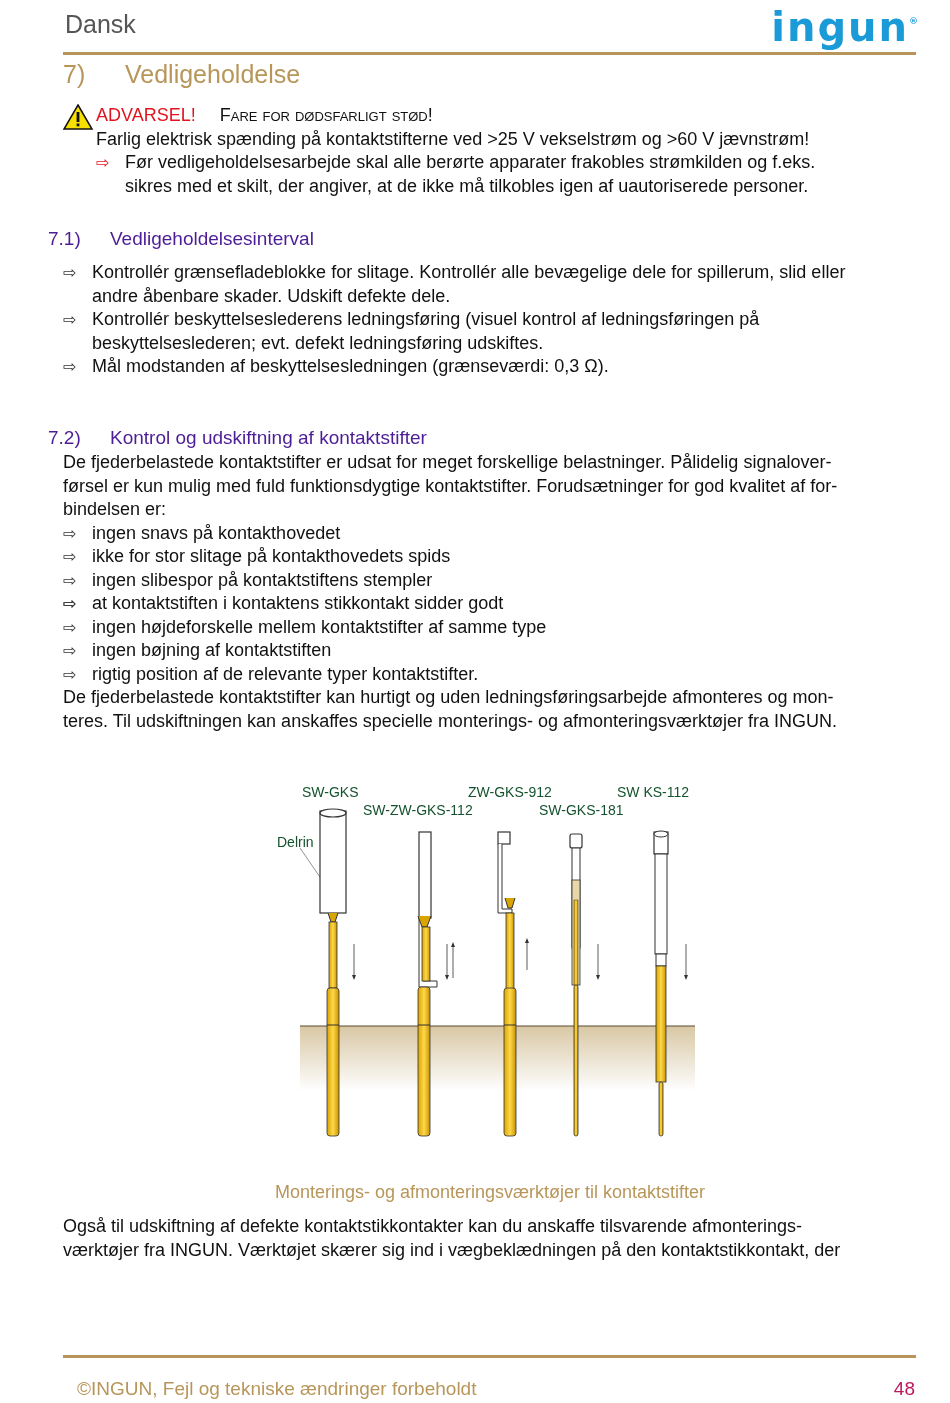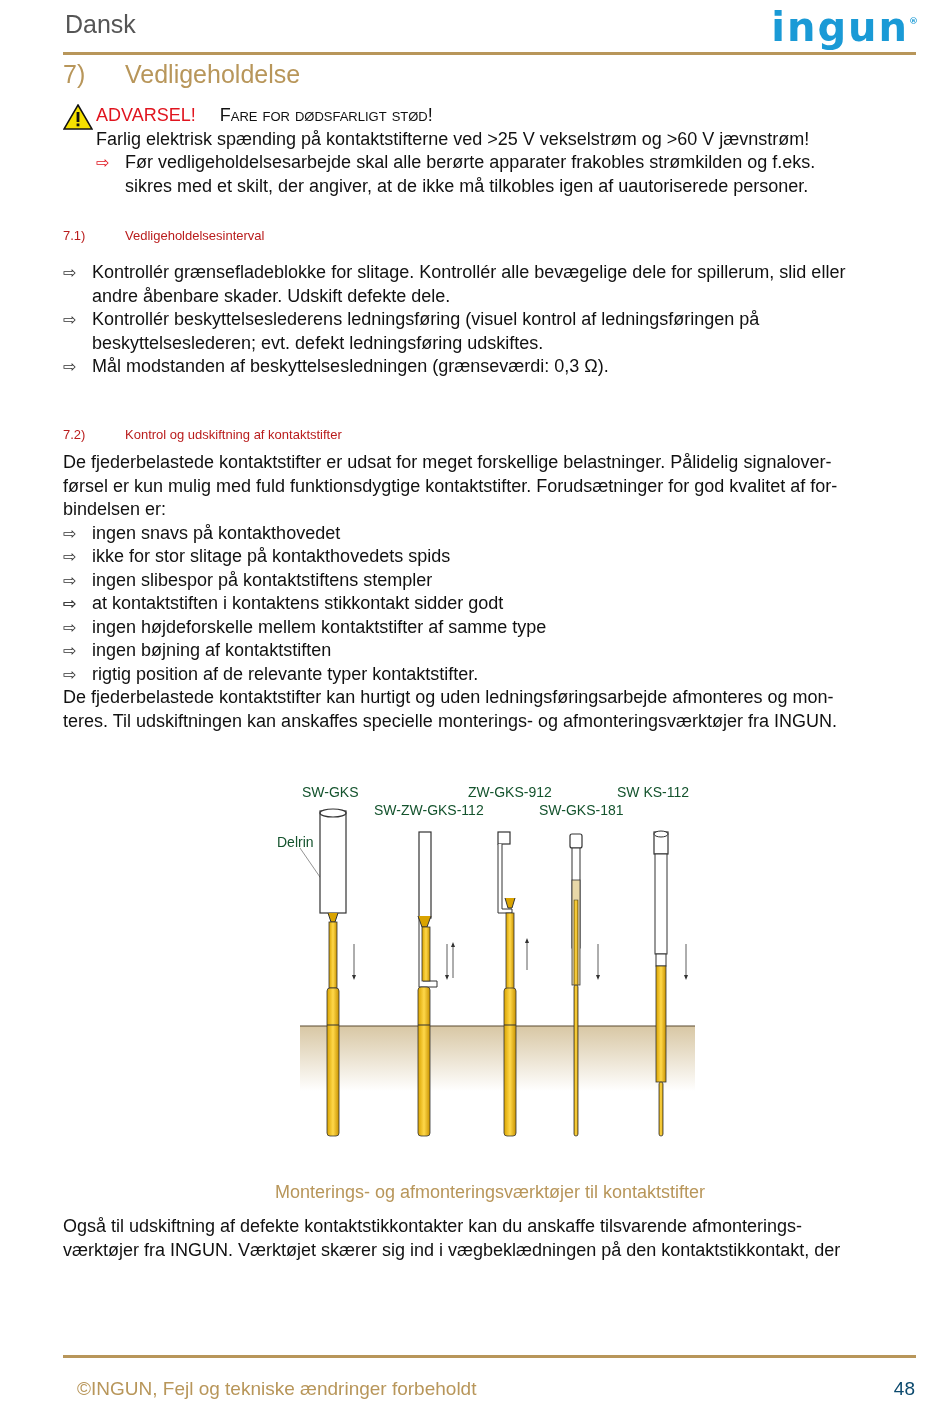--- a/index.html
+++ b/index.html
@@ -5,35 +5,35 @@
   html, body { margin:0; padding:0; background:#fff; }
   body { width:950px; height:1403px; position:relative; overflow:hidden;
          font-family:"Liberation Sans", sans-serif; color:#111; }
   .abs { position:absolute; }
   .hdr-lang { left:65px; top:10px; font-size:25px; color:#555; }
   .logo { right:30px; top:4px; font-size:40px; color:#1a9ad6; font-weight:bold; letter-spacing:2px; font-family:"DejaVu Sans", sans-serif; }
   .logo sup { font-size:9px; color:#1a9ad6; vertical-align:top; position:relative; top:12px; }
   .rule { left:63px; width:853px; height:3px; background:#b8965a; }
   .h1 { left:63px; top:60px; font-size:25px; color:#b8965a; }
   .h1 .num { display:inline-block; width:62px; }
-  .h2 { left:63px; font-size:13px; color:#b91c1c; }
+  .h2 { left:48px; font-size:19px; color:#4c1d95; }
   .h2 .num { display:inline-block; width:62px; }
   .p { left:63px; font-size:18px; line-height:23.5px; width:860px; }
   .warn { left:63px; top:104px; font-size:18px; line-height:23.5px; }
   .warn .red { color:#e0141e; }
   .warn .sc { font-variant:small-caps; }
   .arrow { display:inline-block; width:30px; color:#333; font-size:16px; }
   .arrow-red { color:#e0141e; }
   .li { position:relative; padding-left:29px; }
   .li .arrow { position:absolute; left:0; top:0; }
   .fig { left:262px; top:780px; width:460px; height:400px; }
   .fig-label { position:absolute; font-size:14px; color:#14532d; }
   .caption { left:0; width:980px; top:1182px; text-align:center; font-size:18px; color:#b8965a; }
   .footer { left:77px; top:1378px; font-size:19px; color:#b8965a; }
-  .pageno { right:35px; top:1378px; font-size:19px; color:#0c4a6e; }
+  .pageno { right:35px; top:1378px; font-size:19px; color:#be185d; }
 </style>
 </head>
 <body>
 
 <div class="abs hdr-lang">Dansk</div>
 <div class="abs logo"><span>ingun</span><sup>®</sup></div>
 <div class="abs rule" style="top:52px;"></div>
 
 <div class="abs h1"><span class="num">7)</span><span>Vedligeholdelse</span></div>
 
@@ -86,21 +86,21 @@
   <div class="li"><span class="arrow">⇨</span><span>at kontaktstiften i kontaktens stikkontakt sidder godt</span></div>
   <div class="li"><span class="arrow">⇨</span><span>ingen højdeforskelle mellem kontaktstifter af samme type</span></div>
   <div class="li"><span class="arrow">⇨</span><span>ingen bøjning af kontaktstiften</span></div>
   <div class="li"><span class="arrow">⇨</span><span>rigtig position af de relevante typer kontaktstifter.</span></div>
   <div>De fjederbelastede kontaktstifter kan hurtigt og uden ledningsføringsarbejde afmonteres og mon-</div>
   <div>teres. Til udskiftningen kan anskaffes specielle monterings- og afmonteringsværktøjer fra INGUN.</div>
 </div>
 
 <div class="abs fig">
   <span class="fig-label" style="left:40px;top:4px;">SW-GKS</span>
-  <span class="fig-label" style="left:112px;top:22px;">SW-ZW-GKS-112</span>
+  <span class="fig-label" style="left:101px;top:22px;">SW-ZW-GKS-112</span>
   <span class="fig-label" style="left:206px;top:4px;">ZW-GKS-912</span>
   <span class="fig-label" style="left:277px;top:22px;">SW-GKS-181</span>
   <span class="fig-label" style="left:355px;top:4px;">SW KS-112</span>
   <span class="fig-label" style="left:15px;top:54px;">Delrin</span>
   <svg class="abs" style="left:0;top:0;" width="460" height="400" viewBox="0 0 460 400">
     <defs>
       <linearGradient id="ground" x1="0" y1="0" x2="0" y2="1">
         <stop offset="0" stop-color="#d8c7a4"></stop>
         <stop offset="1" stop-color="#ffffff"></stop>
       </linearGradient>

